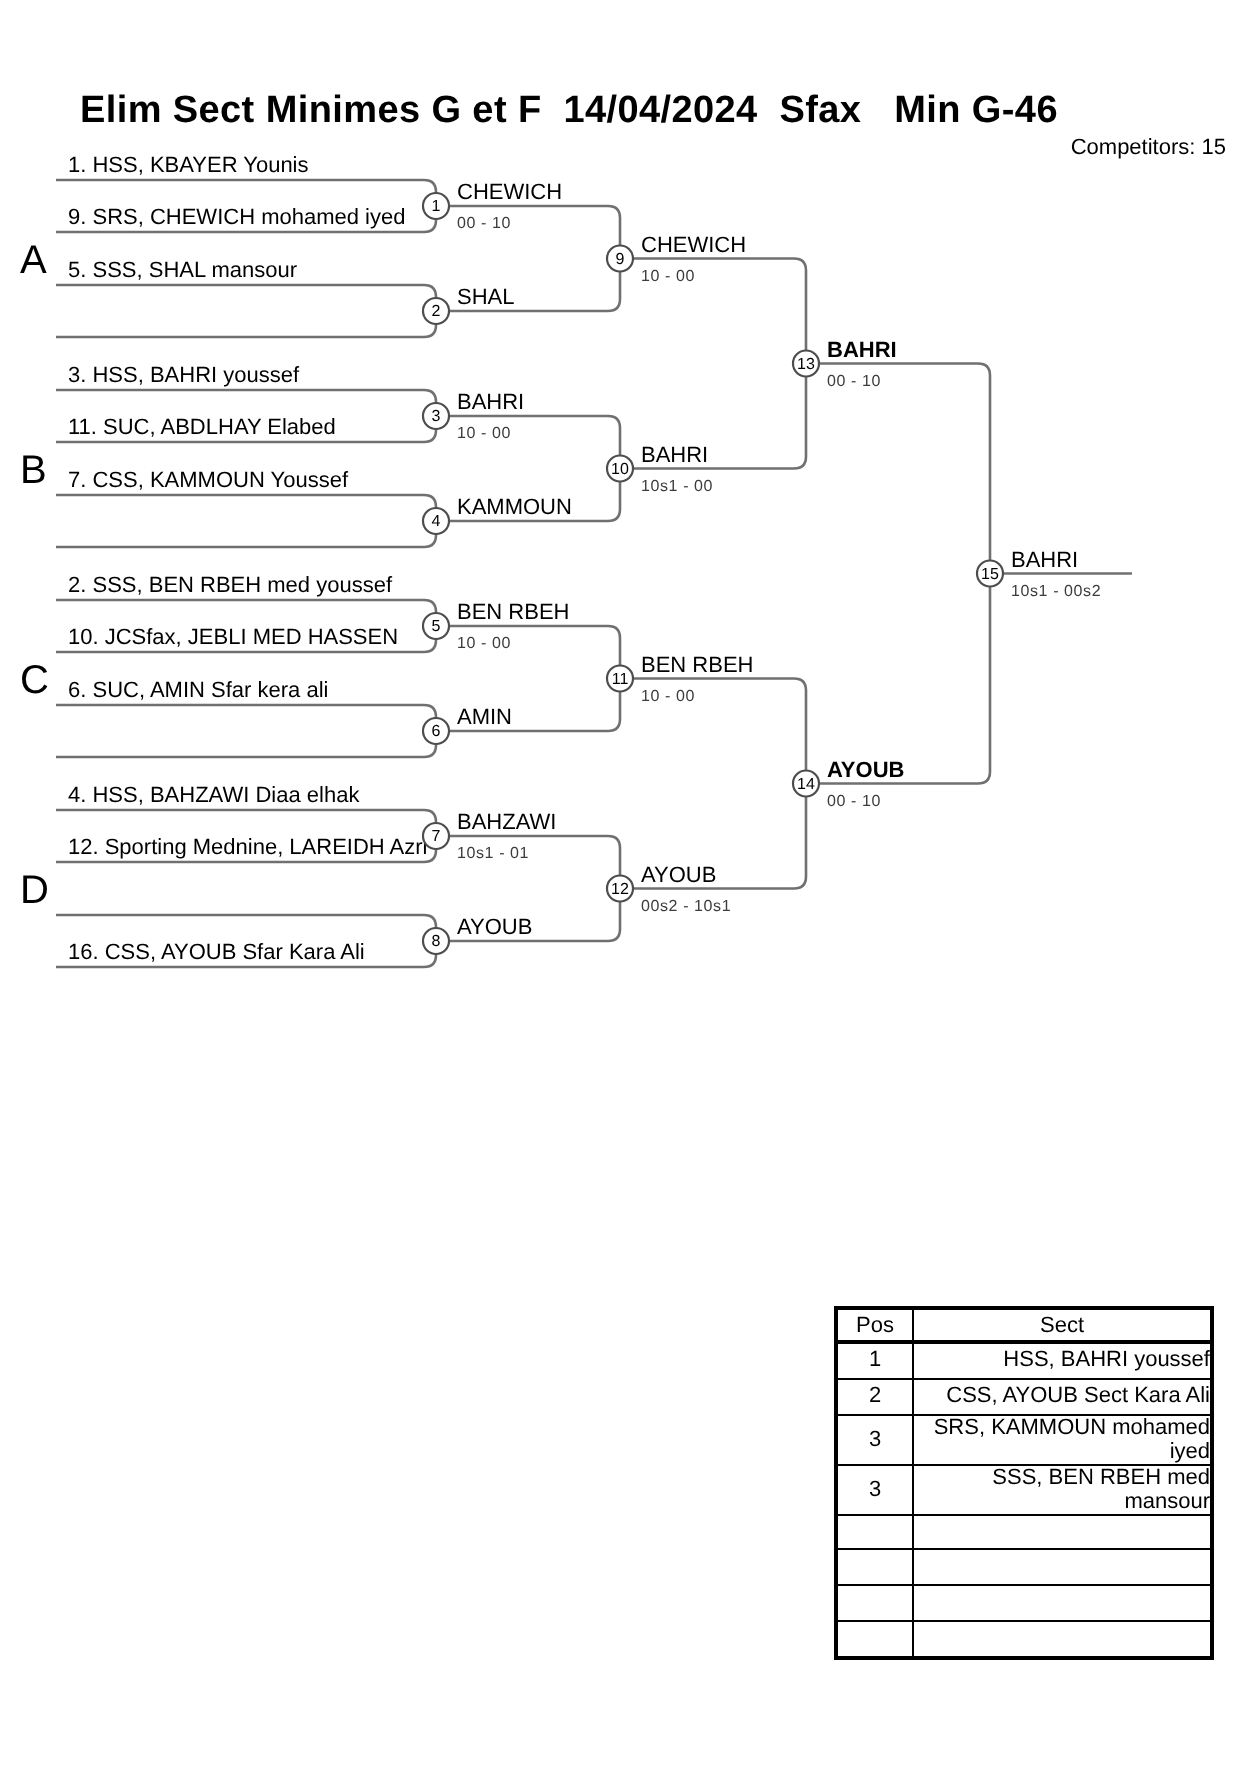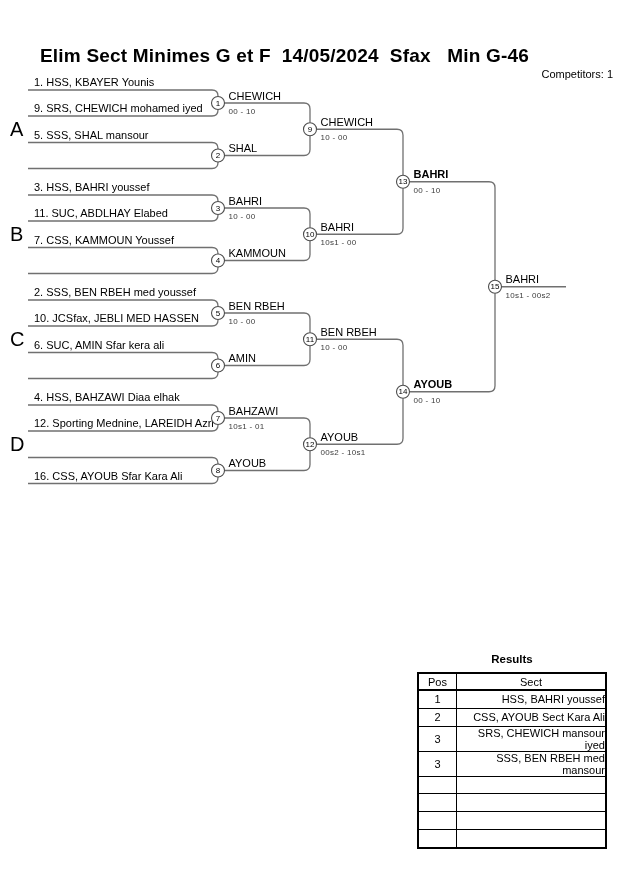--- a/index.html
+++ b/index.html
@@ -33,22 +33,22 @@
     border:1px solid #000; border-bottom:2px solid #000;
     font-size:11px; font-weight:normal; height:15px; padding:0;
   }
   .results td { border:1px solid #000; font-size:11px; height:16.8px; padding:0; }
   .pos-col, .pos-cell { width:37px; text-align:center; }
   .name-cell { padding-left:8px !important; text-align:right; }
 </style>
 </head>
 <body>
 
-<div class="page-title">Elim Sect Minimes G et F  14/05/2024  Sfax   Min G-46</div>
-<div class="competitors">Competitors: 1</div>
+<div class="page-title">Elim Sect Minimes G et F  14/04/2024  Sfax   Min G-46</div>
+<div class="competitors">Competitors: 15</div>
 
 <svg class="bracket" width="630" height="560" viewBox="0 0 630 560" xmlns="http://www.w3.org/2000/svg">
     <path d="M 28 90 H 212 Q 218 90 218 96 L 218 96.5" class="bline"></path>
     <text x="34" y="86" class="pname">1. HSS, KBAYER Younis</text>
     <path d="M 28 116 H 212 Q 218 116 218 110 L 218 109.5" class="bline"></path>
     <text x="34" y="112" class="pname">9. SRS, CHEWICH mohamed iyed</text>
     <path d="M 28 142.5 H 212 Q 218 142.5 218 148.5 L 218 149" class="bline"></path>
     <text x="34" y="138.5" class="pname">5. SSS, SHAL mansour</text>
     <path d="M 28 168.5 H 212 Q 218 168.5 218 162.5 L 218 162" class="bline"></path>
     <path d="M 28 195 H 212 Q 218 195 218 201 L 218 201.5" class="bline"></path>
@@ -143,40 +143,39 @@
     <text x="495" y="289.25" class="mnum">15</text>
     <text x="505.5" y="283.25" class="wname">BAHRI</text>
     <text x="505.5" y="297.75" class="wscore">10s1 - 00s2</text>
     <text x="10" y="136.25" class="glabel">A</text>
     <text x="10" y="241.25" class="glabel">B</text>
     <text x="10" y="346.25" class="glabel">C</text>
     <text x="10" y="451.25" class="glabel">D</text>
   </svg>
 
 <div class="results">
-  <div class="results-caption">Results</div>
   <table>
     <thead>
       <tr>
         <th class="pos-col">Pos</th>
         <th>Sect</th>
       </tr>
     </thead>
     <tbody>
         <tr>
           <td class="pos-cell">1</td>
           <td class="name-cell">HSS, BAHRI youssef</td>
         </tr>
         <tr>
           <td class="pos-cell">2</td>
           <td class="name-cell">CSS, AYOUB Sect Kara Ali</td>
         </tr>
         <tr>
           <td class="pos-cell">3</td>
-          <td class="name-cell">SRS, CHEWICH mansour iyed</td>
+          <td class="name-cell">SRS, KAMMOUN mohamed iyed</td>
         </tr>
         <tr>
           <td class="pos-cell">3</td>
           <td class="name-cell">SSS, BEN RBEH med mansour</td>
         </tr>
         <tr>
           <td class="pos-cell"></td>
           <td class="name-cell"></td>
         </tr>
         <tr>

